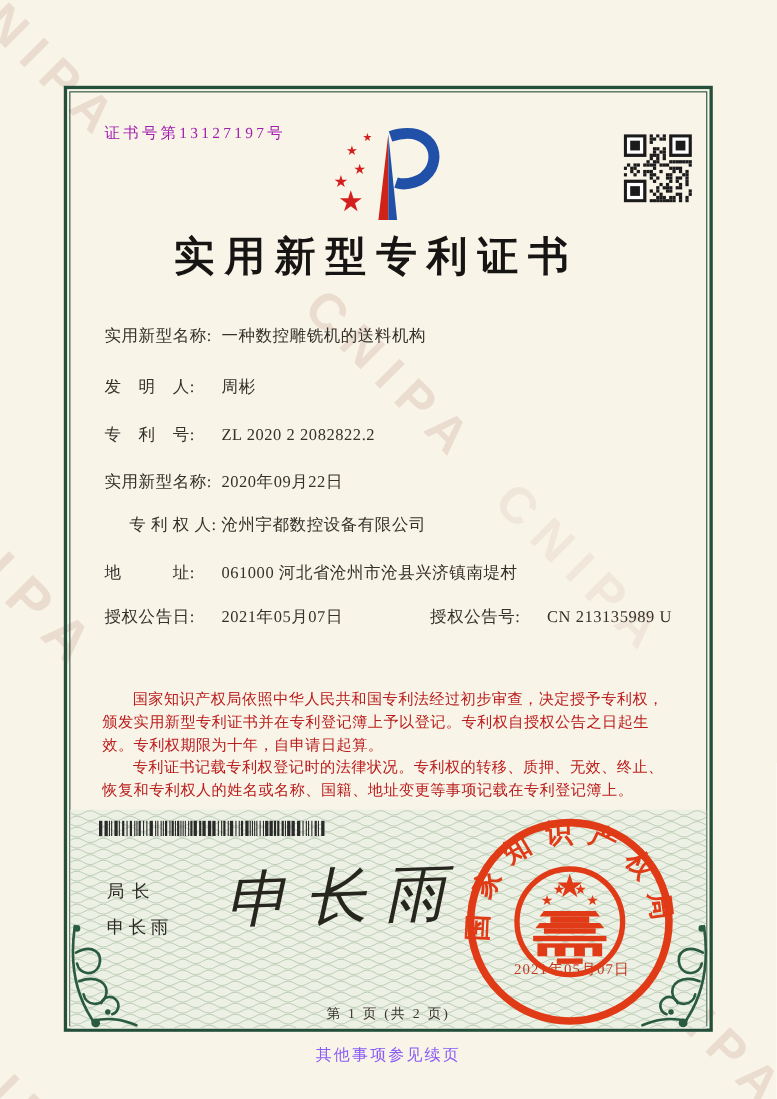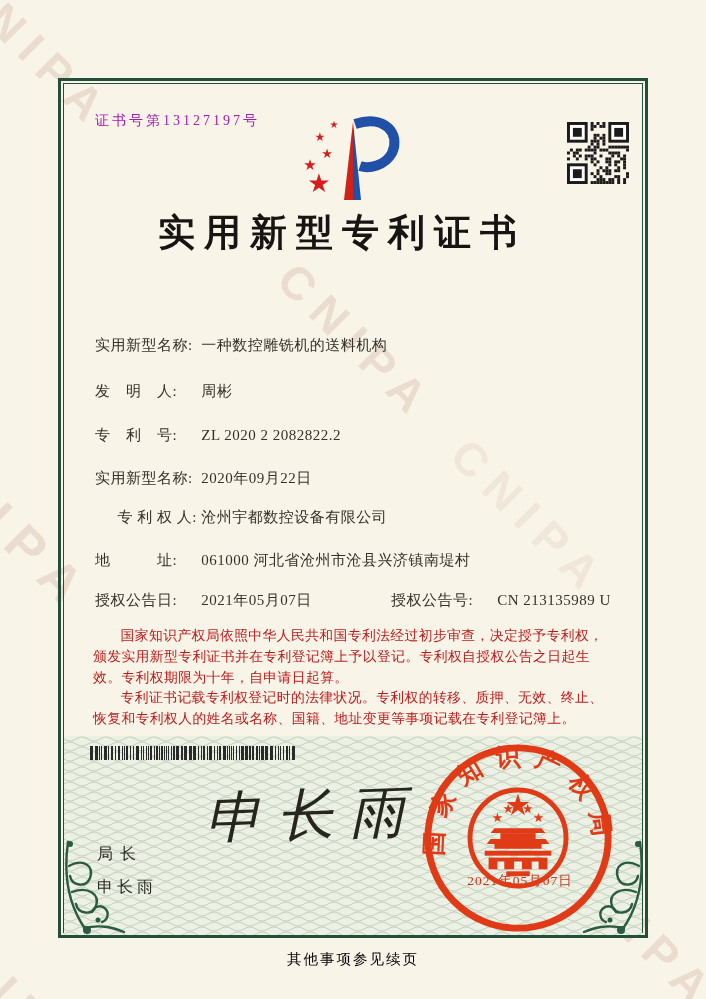--- a/index.html
+++ b/index.html
@@ -22,51 +22,51 @@
   .certno{position:absolute;left:95px;top:112px;font-size:14px;letter-spacing:3px;color:#a21caf;}
 
   .logo{position:absolute;left:293px;top:108px;width:122px;height:100px;}
   .qr{position:absolute;left:567px;top:122px;width:62px;height:62px;}
 
   .title{position:absolute;left:0;top:208px;width:684px;text-align:center;
          font-size:37px;font-weight:700;letter-spacing:9px;color:#171513;}
 
   .fields{position:absolute;left:95px;top:0;width:530px;font-size:15px;color:#35312a;}
   .frow{position:absolute;white-space:nowrap;letter-spacing:.5px;}
-  .flabel{display:inline-block;width:102px;margin-top:40px;}
+  .flabel{display:inline-block;width:102px;}
   .fpair2{position:absolute;left:296px;top:0;}
 
   .paras{position:absolute;left:93px;top:583px;width:524px;font-size:13.8px;
          line-height:20.8px;color:#b91c1c;letter-spacing:.4px;margin-top:43px;}
   .paras p{margin:0;text-indent:2em;}
 
   
   .band{position:absolute;left:64px;top:736px;width:578px;height:199px;background:#edf0e4;overflow:hidden;}
   .band svg.waves{position:absolute;left:0;top:0;}
 
   .barcode{position:absolute;left:90px;top:746px;width:206px;height:14px;}
 
-  .signer{position:absolute;left:97px;top:800px;color:#2c2a25;margin-top:44px;}
+  .signer{position:absolute;left:97px;top:800px;color:#2c2a25;}
   .signer .t{font-size:16px;letter-spacing:7px;margin-bottom:12px;}
   .signer .n{font-size:16px;letter-spacing:4px;}
   .signature{position:absolute;left:205px;top:778px;font-size:56px;font-style:italic;
              letter-spacing:16px;color:#26261f;transform:rotate(-2deg);white-space:nowrap;}
 
   .sealdate{position:absolute;left:428px;top:872px;width:184px;text-align:center;
             color:#c23b20;font-size:13.5px;letter-spacing:1px;z-index:1;}
   .seal{position:absolute;left:420px;top:740px;width:196px;height:196px;z-index:2;}
 
   .flourish{position:absolute;width:90px;height:94px;z-index:0;}
   .flourish.left{left:62px;top:840px;}
   .flourish.right{left:556px;top:840px;transform:scaleX(-1);}
 
   .pageno{position:absolute;left:0;top:913px;width:706px;text-align:center;
           font-size:12.5px;letter-spacing:2px;color:#3a362f;z-index:3;}
   .contnote{position:absolute;left:0;top:950px;width:706px;text-align:center;
-            font-size:14.5px;letter-spacing:2px;color:#000000;}
+            font-size:14.5px;letter-spacing:2px;color:#8b5cf6;}
 </style>
 </head>
 <body>
 
 <div class="page">
 
   <div class="wm" style="left:-18px;top:-40px;">CNIPA</div>
   <div class="wm" style="left:305px;top:252px;">CNIPA</div>
   <div class="wm big" style="left:-62px;top:415px;">CNIPA</div>
   <div class="wm" style="left:478px;top:428px;opacity:.6;">CNIPA</div>
@@ -437,15 +437,16 @@
         <rect x="88" y="134" width="24" height="5"></rect>
       </g>
       <g fill="#edf0e4">
         <rect x="79" y="124" width="7" height="8"></rect>
         <rect x="96" y="124" width="8" height="8"></rect>
         <rect x="114" y="124" width="7" height="8"></rect>
       </g>
     </g>
   </svg>
 
+  <div class="pageno">第 1 页 (共 2 页)</div>
   <div class="contnote">其他事项参见续页</div>
 
 </div>
 
 </body></html>

